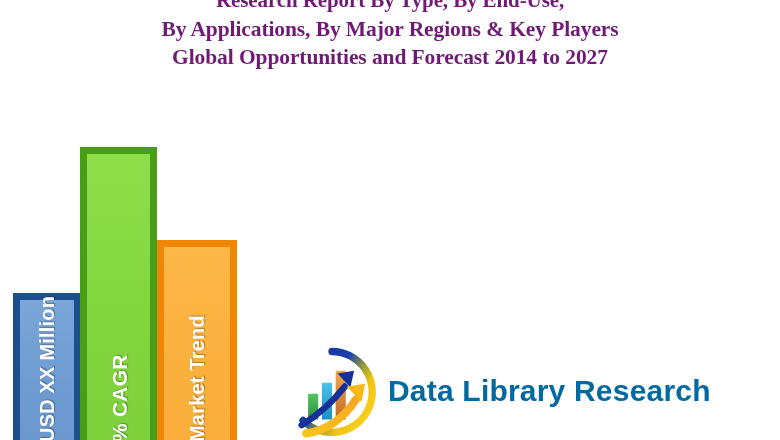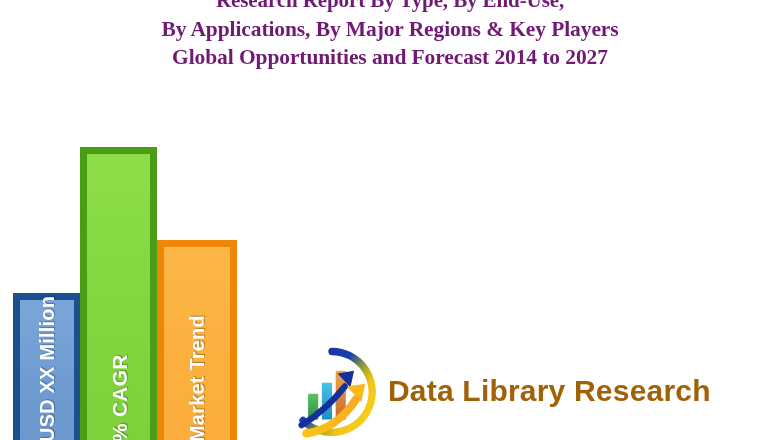--- a/index.html
+++ b/index.html
@@ -127,21 +127,21 @@
   #logo-mark {
     width: 92px;
     height: 92px;
     flex: 0 0 92px;
   }
   #logo-text {
     font-family: "Liberation Sans", sans-serif;
     font-weight: bold;
     font-size: 30px;
     letter-spacing: 0.2px;
-    color: #a16207;
+    color: #0369a1;
     white-space: nowrap;
     line-height: 1;
     padding-bottom: 2px;
   }
 </style>
 </head>
 <body>
 
 <div id="banner">
 

